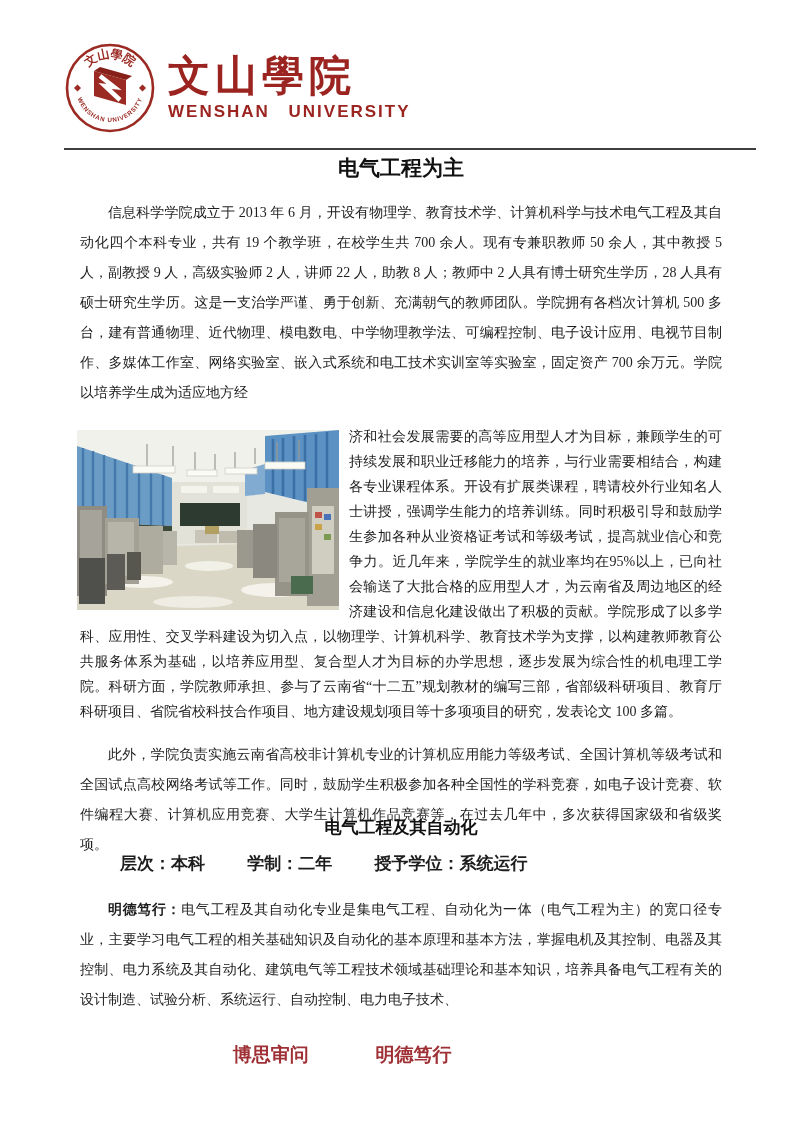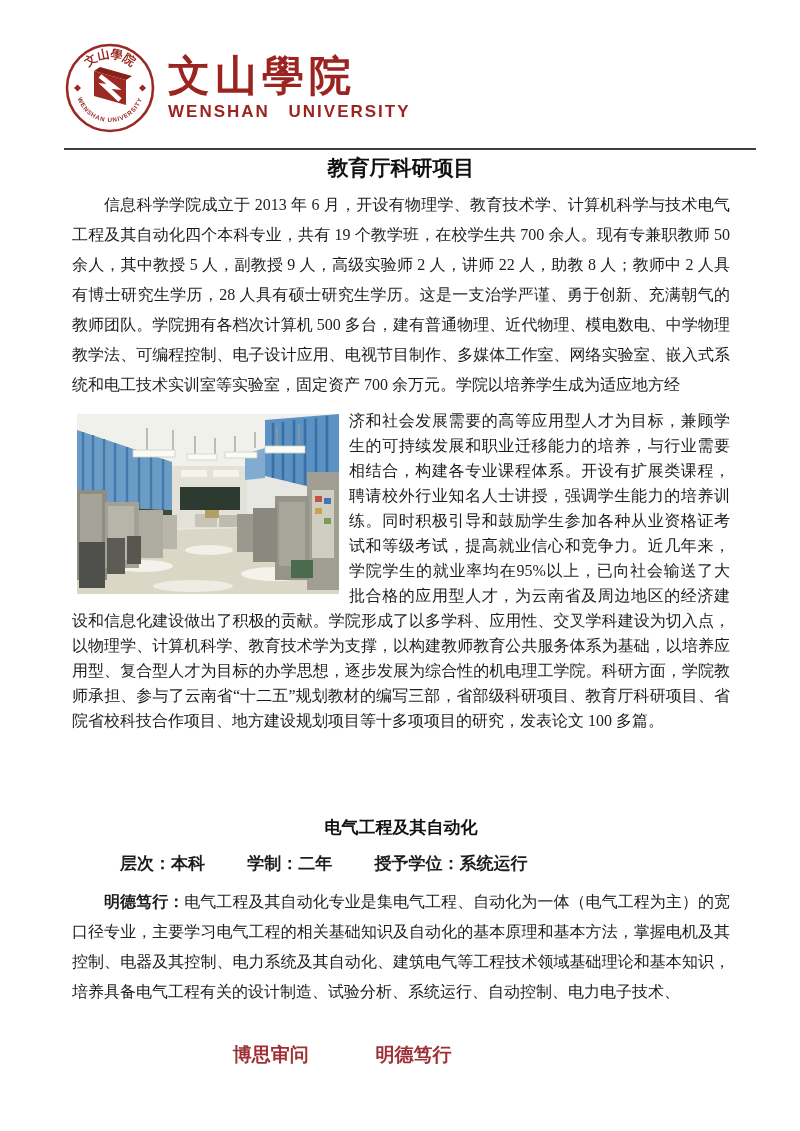--- a/index.html
+++ b/index.html
@@ -21,21 +21,21 @@
             word-spacing:12px; margin-top:4px;
             font-family:"Liberation Sans","DejaVu Sans",sans-serif; }
   .banner { font-size:19px; font-weight:bold; color:#8e1f1f;
             padding-bottom:6px; white-space:nowrap; }
   .rule { position:absolute; top:148px; left:64px; width:692px; height:0;
           border-top:2px solid #3f3f3f; }
   
   .intro { position:absolute; top:154px; left:64px; width:674px; }
   .college-title { text-align:center; font-size:21px; font-weight:bold;
                    margin:0 0 8px 0; color:#111; }
-  p.body { font-size:16px; line-height:30px; text-align:justify; margin:8px; }
+  p.body { font-size:14px; line-height:30px; text-align:justify; margin:16px; }
   p.indent { text-indent:2em; }
   .wrap-zone { overflow:visible; }
   .lab-photo { float:left; width:262px; height:180px; margin:6px 10px 2px 13px;
                display:block; background:#cfcfc8; }
   .wrap-zone p.body { line-height:25px; }
   .wrap-zone::after { content:""; display:block; clear:none; }
   
   .program { position:absolute; top:816px; left:64px; width:674px; }
   .program-title { text-align:center; font-size:17px; font-weight:bold;
                    margin:0 0 10px 0; color:#111; }
@@ -79,21 +79,21 @@
       </svg>
       <div class="uni-names">
         <div class="uni-cn">文山學院</div>
         <div class="uni-en">WENSHAN UNIVERSITY</div>
       </div>
     </div>
   </div>
   <div class="rule"></div>
 
   <div class="intro">
-    <h1 class="college-title">教育厅科研项目</h1>
+    <h1 class="college-title">电气工程为主</h1>
     <p class="body indent">信息科学学院成立于 2013 年 6 月，开设有物理学、教育技术学、计算机科学与技术电气工程及其自动化四个本科专业，共有 19 个教学班，在校学生共 700 余人。现有专兼职教师 50 余人，其中教授 5 人，副教授 9 人，高级实验师 2 人，讲师 22 人，助教 8 人；教师中 2 人具有博士研究生学历，28 人具有硕士研究生学历。这是一支治学严谨、勇于创新、充满朝气的教师团队。学院拥有各档次计算机 500 多台，建有普通物理、近代物理、模电数电、中学物理教学法、可编程控制、电子设计应用、电视节目制作、多媒体工作室、网络实验室、嵌入式系统和电工技术实训室等实验室，固定资产 700 余万元。学院以培养学生成为适应地方经</p>
     <div class="wrap-zone">
       <svg class="lab-photo" viewBox="0 0 262 180" preserveAspectRatio="none">
 
         <rect x="0" y="0" width="262" height="180" fill="#e8e8e2"></rect>
         <polygon points="0,0 262,0 262,26 170,52 95,52 0,30" fill="#f1f1eb"></polygon>
 
         <rect x="95" y="52" width="75" height="62" fill="#e2e2d9"></rect>
         <rect x="103" y="73" width="60" height="23" fill="#2c3a30"></rect>
 
@@ -170,20 +170,21 @@
           <rect x="148" y="38" width="32" height="6"></rect>
           <rect x="188" y="32" width="40" height="7"></rect>
         </g>
         <g fill="#f4f4ec">
           <rect x="104" y="56" width="26" height="7"></rect>
           <rect x="136" y="56" width="26" height="7"></rect>
         </g>
       </svg>
       <p class="body">济和社会发展需要的高等应用型人才为目标，兼顾学生的可持续发展和职业迁移能力的培养，与行业需要相结合，构建各专业课程体系。开设有扩展类课程，聘请校外行业知名人士讲授，强调学生能力的培养训练。同时积极引导和鼓励学生参加各种从业资格证考试和等级考试，提高就业信心和竞争力。近几年来，学院学生的就业率均在95%以上，已向社会输送了大批合格的应用型人才，为云南省及周边地区的经济建设和信息化建设做出了积极的贡献。学院形成了以多学科、应用性、交叉学科建设为切入点，以物理学、计算机科学、教育技术学为支撑，以构建教师教育公共服务体系为基础，以培养应用型、复合型人才为目标的办学思想，逐步发展为综合性的机电理工学院。科研方面，学院教师承担、参与了云南省“十二五”规划教材的编写三部，省部级科研项目、教育厅科研项目、省院省校科技合作项目、地方建设规划项目等十多项项目的研究，发表论文 100 多篇。</p>
     </div>
+    <p class="body indent" style="clear:none;">此外，学院负责实施云南省高校非计算机专业的计算机应用能力等级考试、全国计算机等级考试和全国试点高校网络考试等工作。同时，鼓励学生积极参加各种全国性的学科竞赛，如电子设计竞赛、软件编程大赛、计算机应用竞赛、大学生计算机作品竞赛等，在过去几年中，多次获得国家级和省级奖项。</p>
   </div>
 
   <div class="program">
     <h2 class="program-title">电气工程及其自动化</h2>
     <p class="levels">
       <span class="pair"><span>层次：</span><span>本科</span></span>
       <span class="pair"><span>学制：</span><span>二年</span></span>
       <span class="pair"><span>授予学位：</span><span>系统运行</span></span>
     </p>
     <p class="body indent"><span class="obj-label">明德笃行：</span><span>电气工程及其自动化专业是集电气工程、自动化为一体（电气工程为主）的宽口径专业，主要学习电气工程的相关基础知识及自动化的基本原理和基本方法，掌握电机及其控制、电器及其控制、电力系统及其自动化、建筑电气等工程技术领域基础理论和基本知识，培养具备电气工程有关的设计制造、试验分析、系统运行、自动控制、电力电子技术、</span></p>

